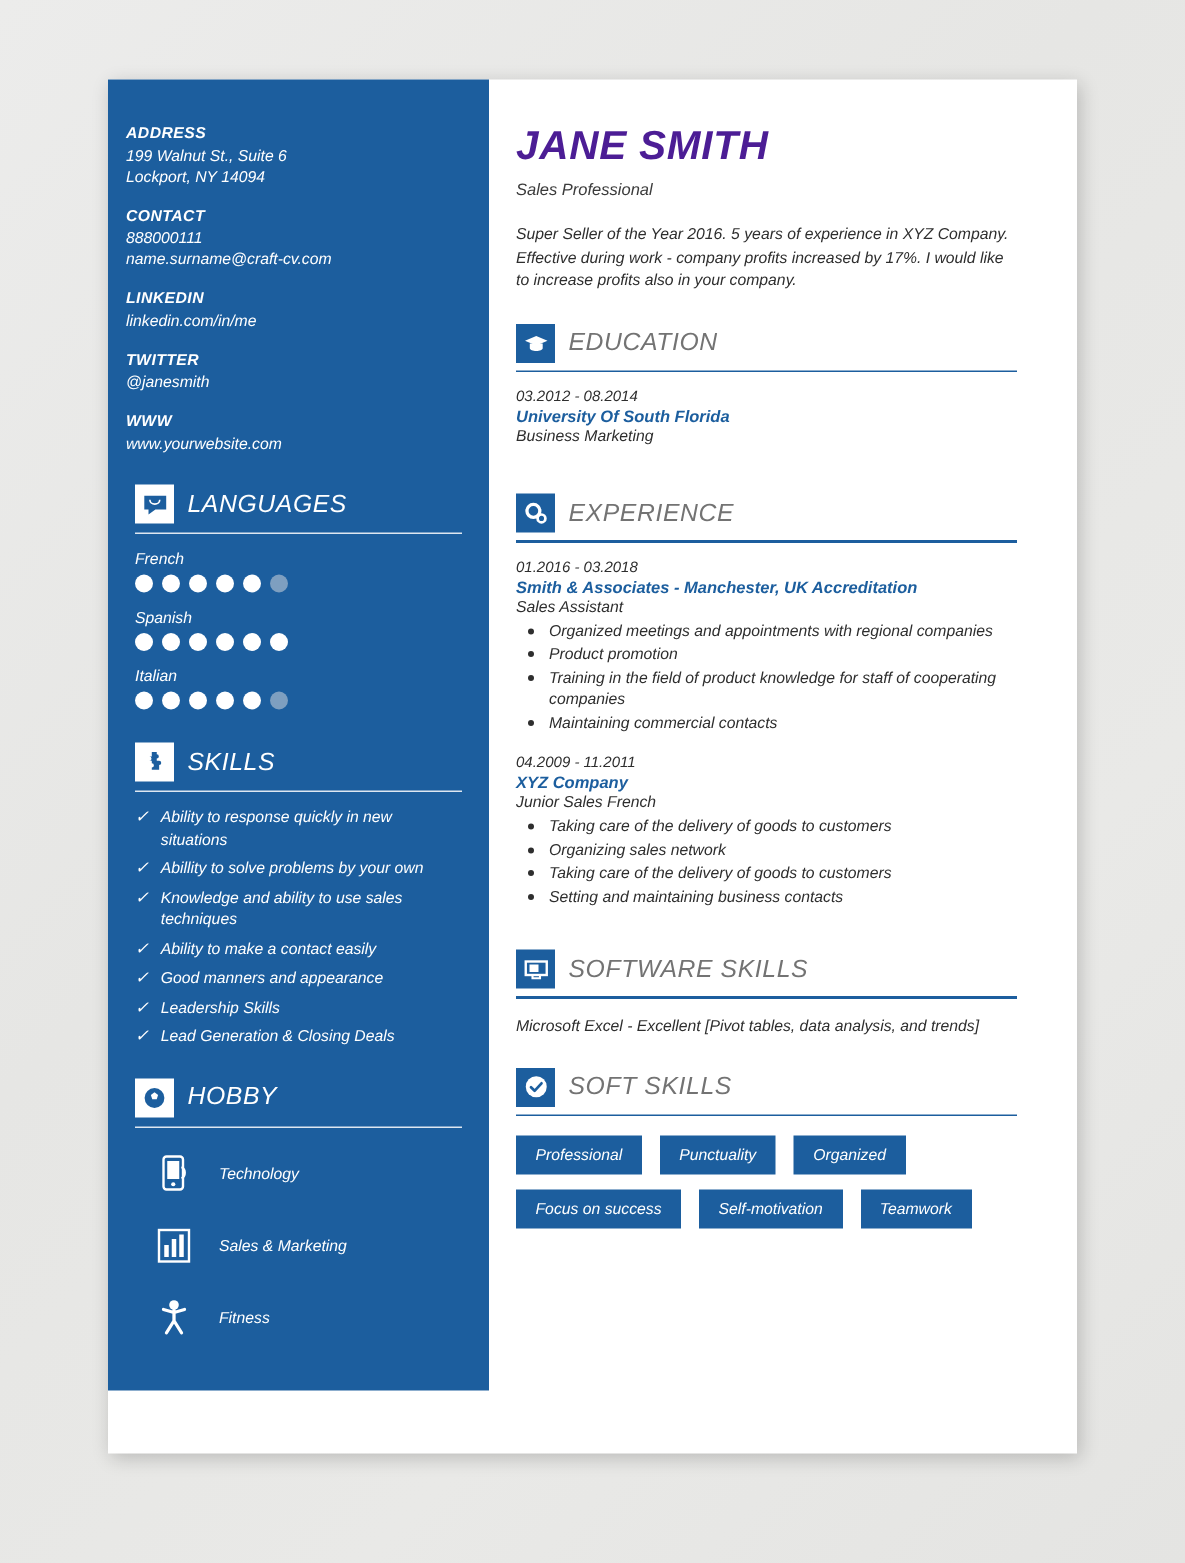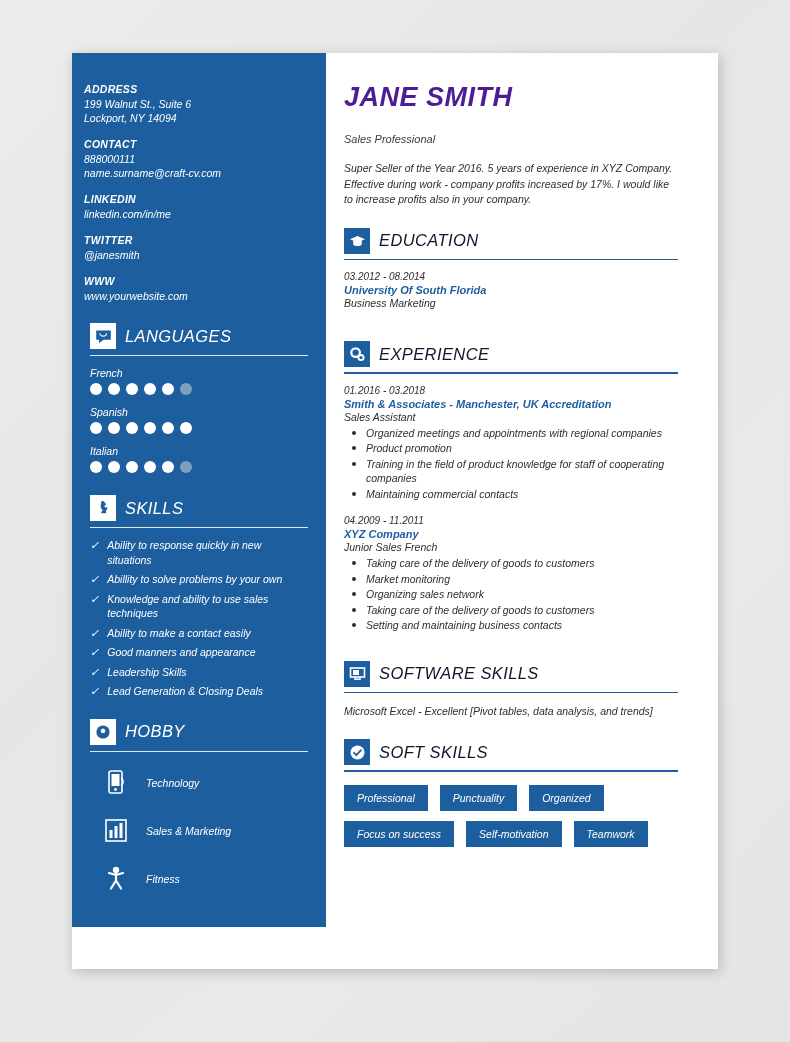--- a/index.html
+++ b/index.html
@@ -145,21 +145,21 @@
     font-weight: bold;
     font-style: italic;
     color: #4c1d95;
     letter-spacing: .5px;
     margin: 19px 0 0 0;
   }
   .job-title {
     font-size: 11px;
     font-style: italic;
     color: #3b3b3b;
-    margin-top: 20px;
+    margin-top: 8px;
   }
   .summary {
     font-size: 10.5px;
     font-style: italic;
     color: #2e2e2e;
     line-height: 15.5px;
     margin-top: 16px;
     max-width: 360px;
   }
 
@@ -172,21 +172,21 @@
   .m-sec-icon {
     width: 26px; height: 26px;
     background: #1c5e9e;
     color: #ffffff;
     display: flex; align-items: center; justify-content: center;
     flex: 0 0 auto;
   }
   .m-sec-title {
     font-size: 16.5px;
     font-style: italic;
-    color: #0f172a;
+    color: #737373;
     letter-spacing: .4px;
   }
   .m-sec-rule {
     height: 1.5px;
     background: #1c5e9e;
     margin-top: 5px;
   }
 
   .entry { margin-top: 11px; }
   .entry-date {
@@ -446,21 +446,20 @@
           <li>Maintaining commercial contacts</li>
         </ul>
       </div>
 
       <div class="entry" style="margin-top:14px;">
         <div class="entry-date">04.2009 - 11.2011</div>
         <div class="entry-org">XYZ Company</div>
         <div class="entry-role">Junior Sales French</div>
         <ul class="bullets">
           <li>Taking care of the delivery of goods to customers</li>
-          <li>Market monitoring</li>
           <li>Organizing sales network</li>
           <li>Taking care of the delivery of goods to customers</li>
           <li>Setting and maintaining business contacts</li>
         </ul>
       </div>
 
       <div class="m-sec-head" style="margin-top:28px;">
         <span class="m-sec-icon">
           <svg width="17" height="15" viewBox="0 0 17 15">
               <rect x="1.5" y="2" width="14" height="9" fill="none" stroke="#fff" stroke-width="1.6"></rect>

